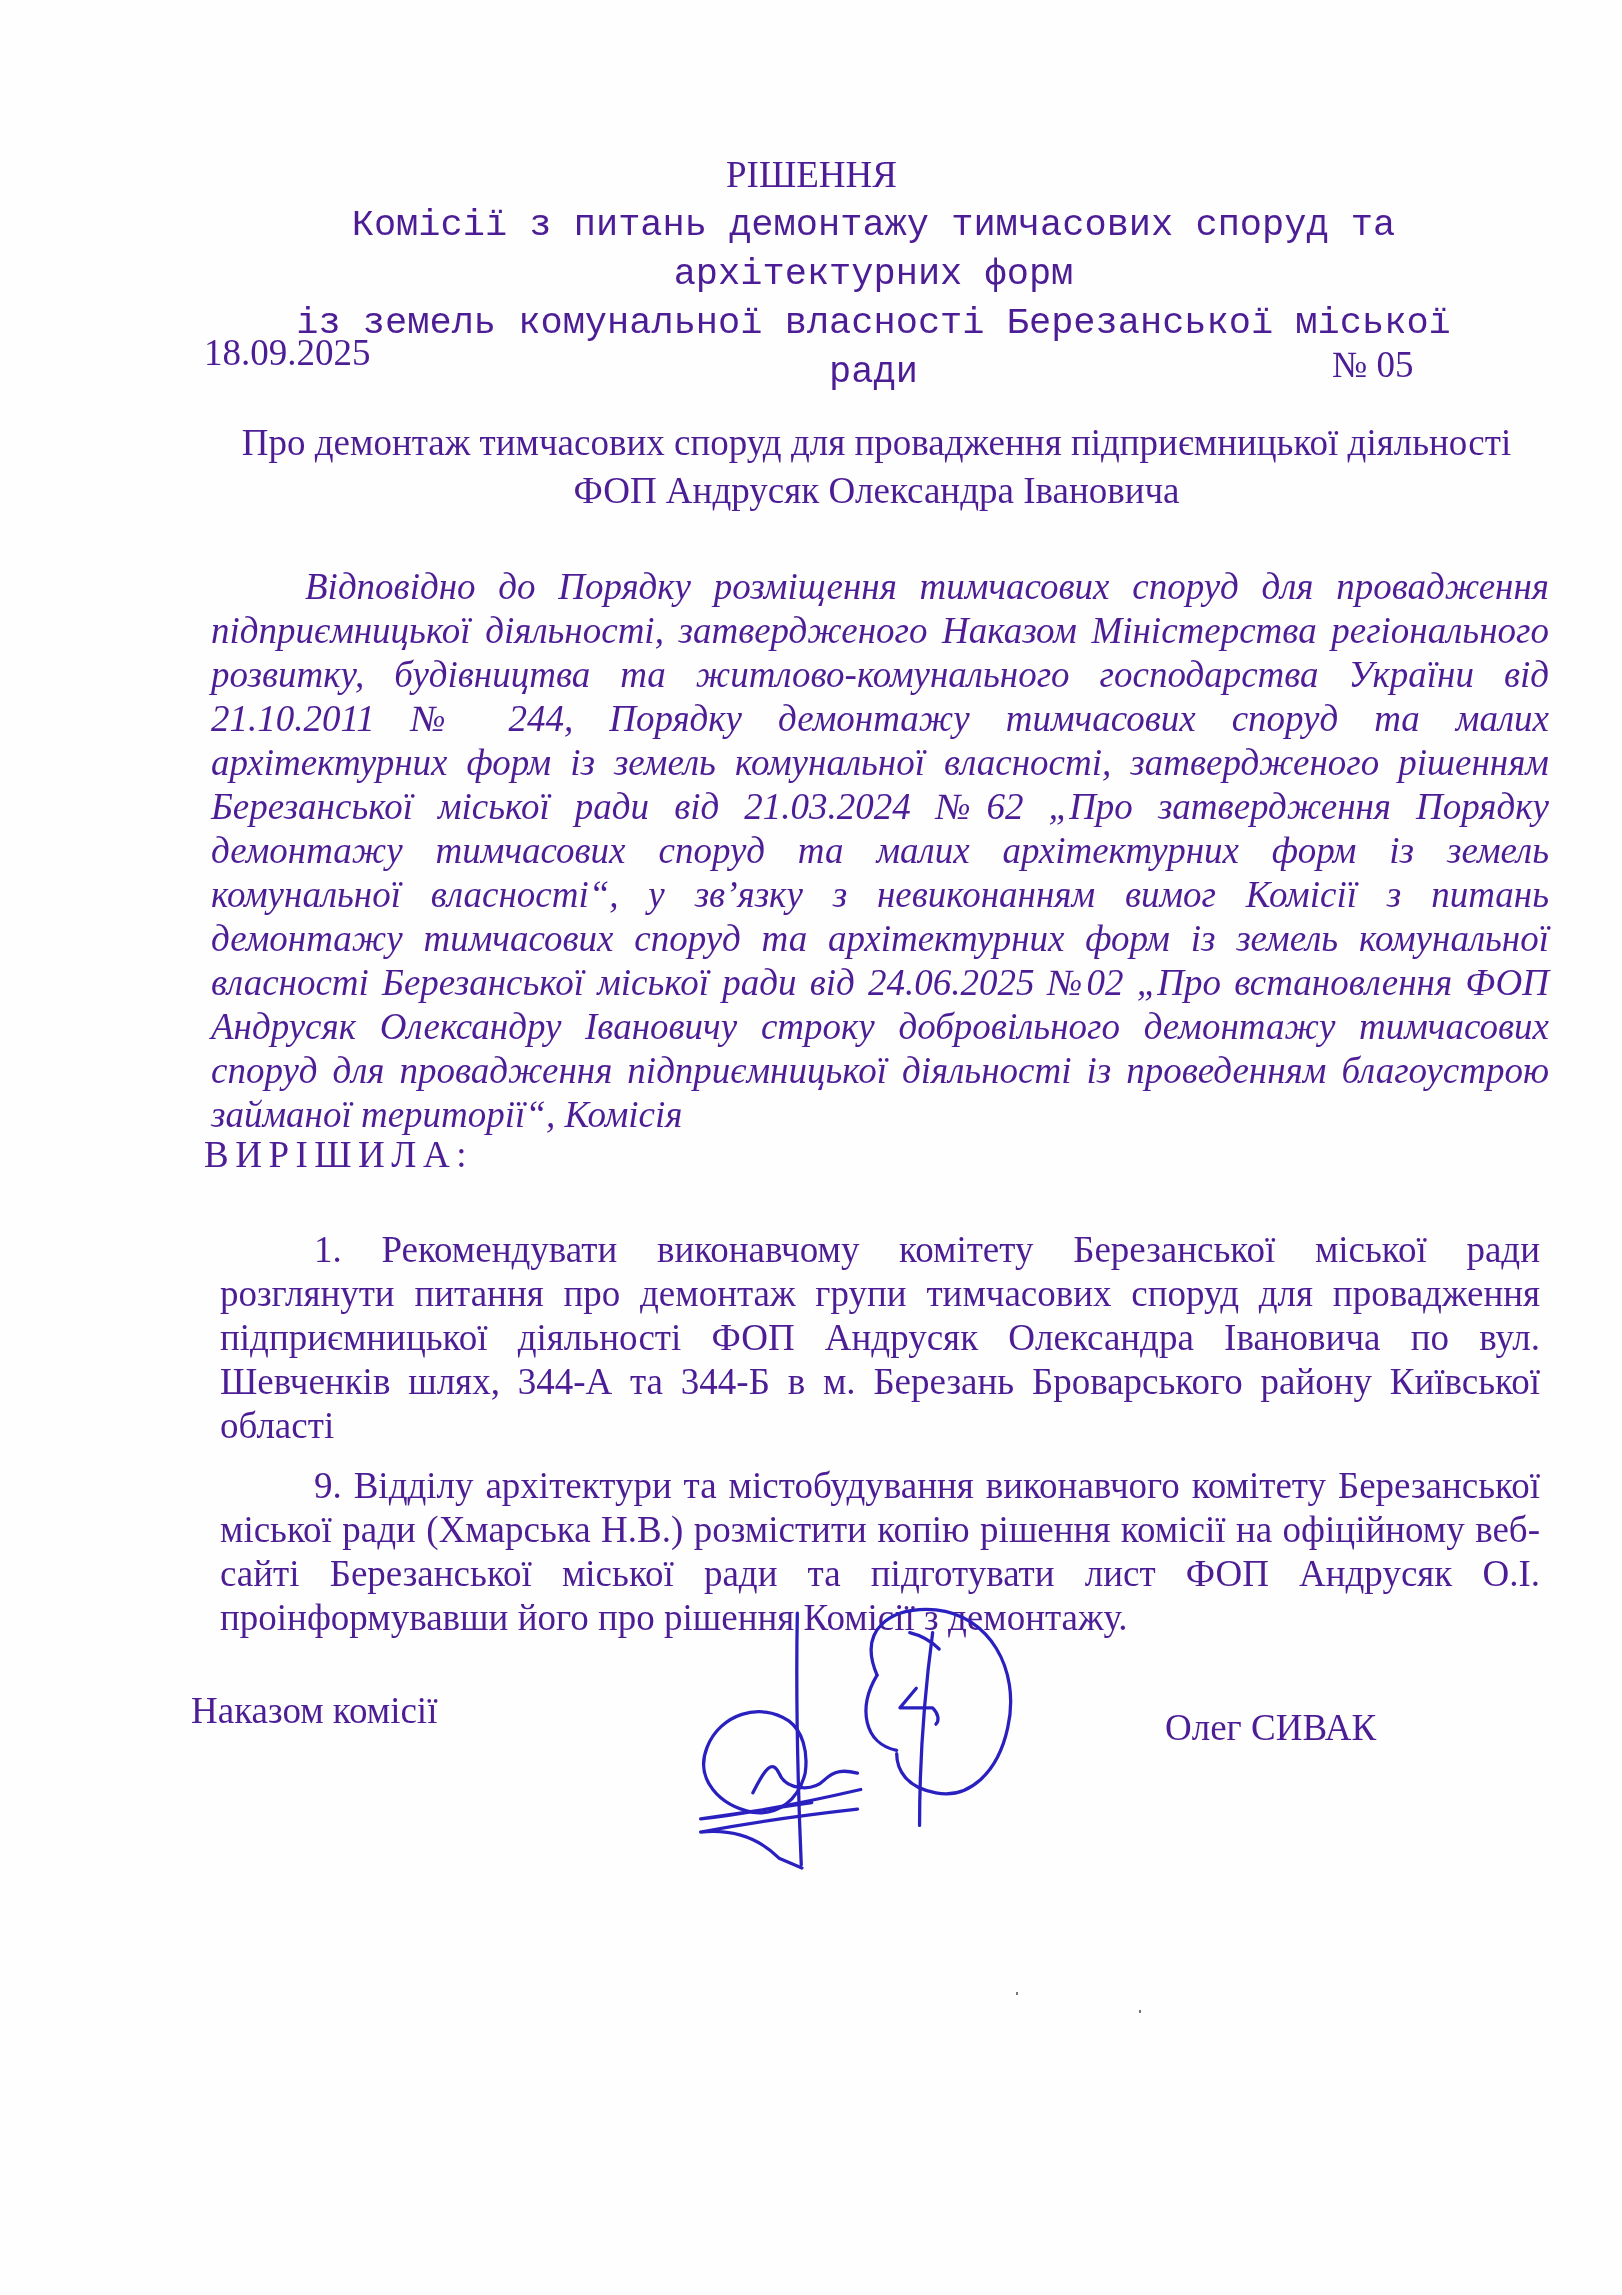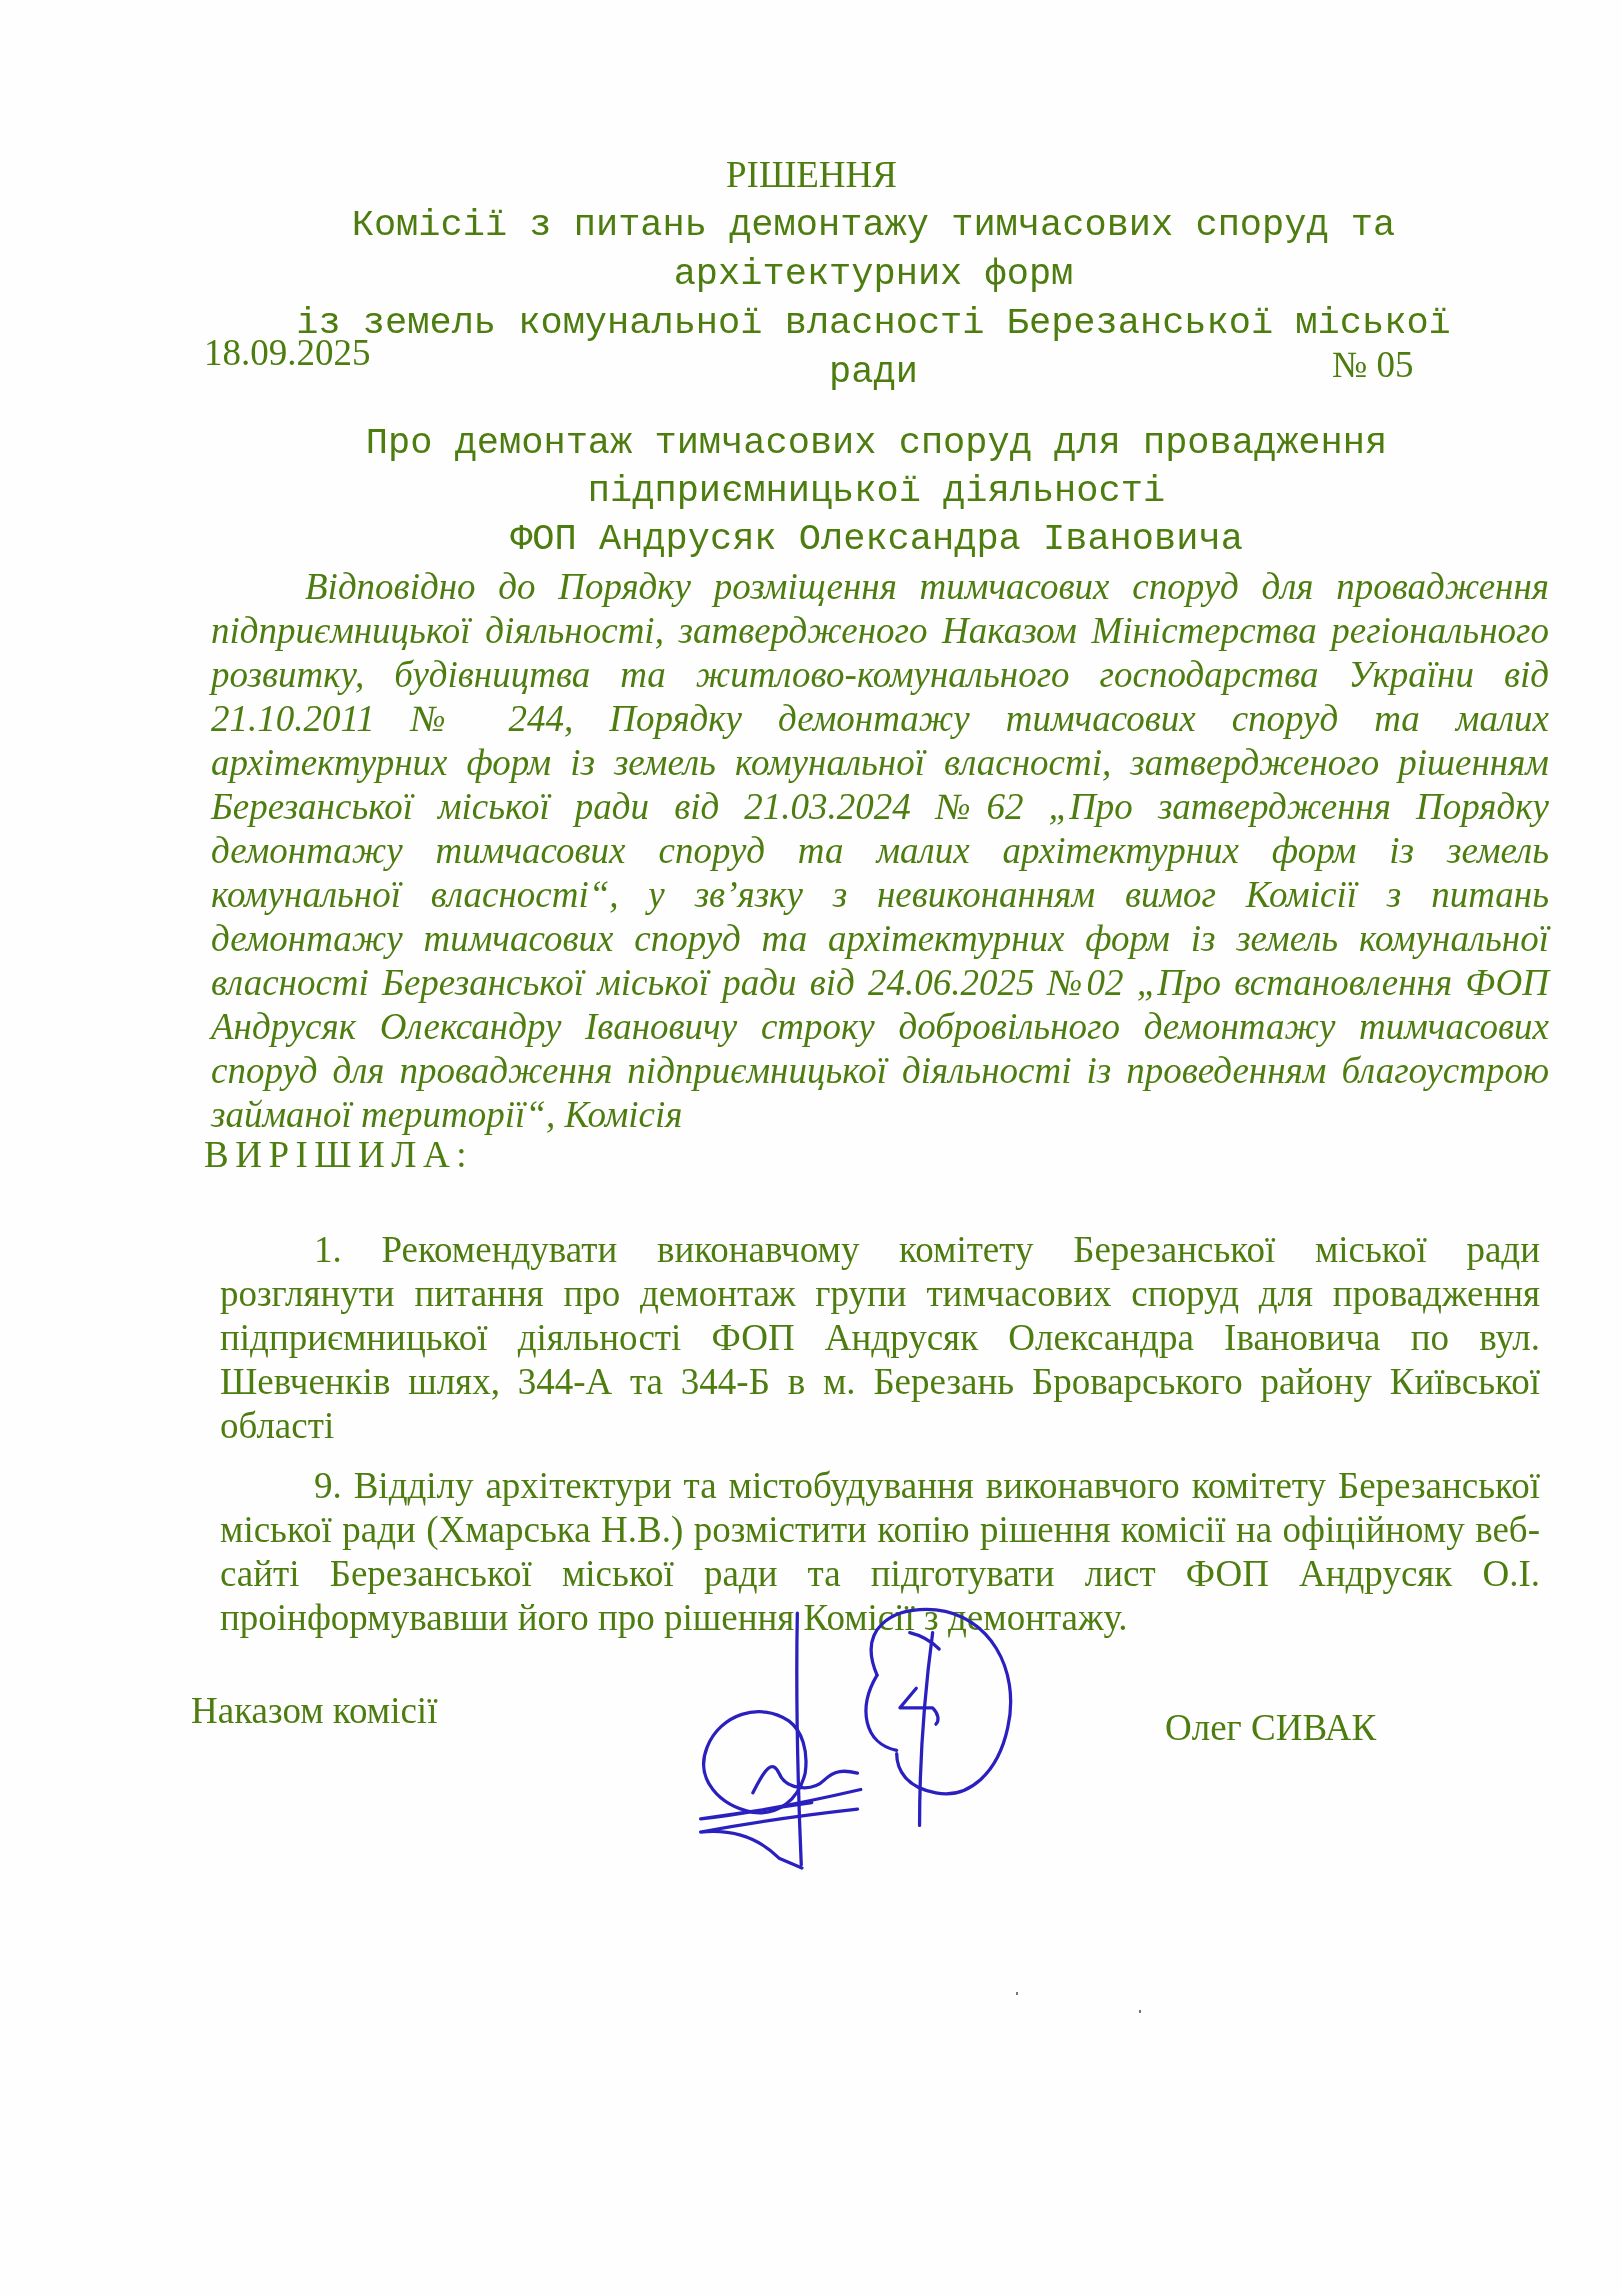--- a/index.html
+++ b/index.html
@@ -1,37 +1,37 @@
 <!DOCTYPE html>
 <html style="font-size:10.5px"><head>
 <meta charset="utf-8">
 <style>
   html, body { margin: 0; padding: 0; background: #ffffff; }
   body { width: 1623px; height: 2295px; position: relative; overflow: hidden; }
   .page {
     position: absolute; left: 0; top: 0; width: 1623px; height: 2295px;
     background: #fefefe;
     font-family: "Liberation Serif", "DejaVu Serif", serif;
-    color: #4d7c0f;
+    color: #4c1d95;
     font-size: 37px;
   }
   .center { text-align: center; }
   .title {
     position: absolute; left: 0; width: 1623px; top: 154px;
     font-size: 37px; line-height: 42px;
   }
   .subtitle {
     position: absolute; left: 275px; width: 1197px; top: 201px;
     font-size: 37px; line-height: 49px; font-family: Liberation Mono, monospace;
   }
   .date { position: absolute; left: 204px; top: 332px; font-size: 37px; line-height: 42px; text-align: right; }
   .number { position: absolute; left: 1332px; top: 344px; font-size: 37px; line-height: 42px; }
   .subject {
     position: absolute; left: 196px; width: 1361px; top: 419px;
-    font-size: 37px; line-height: 48px; font-family: Liberation Mono, monospace;
+    font-size: 37px; line-height: 48px;
   }
   .body-block {
     position: absolute; left: 204px; width: 1352px;
     text-align: justify; line-height: 44px; font-size: 37px;
   }
   .para { text-indent: 94px; margin: 7px; font-style: italic; }
   .preamble { top: 558px; }
   .decided {
     position: absolute; left: 204px; top: 1134px;
     letter-spacing: 6.5px; font-size: 37px; line-height: 42px;

